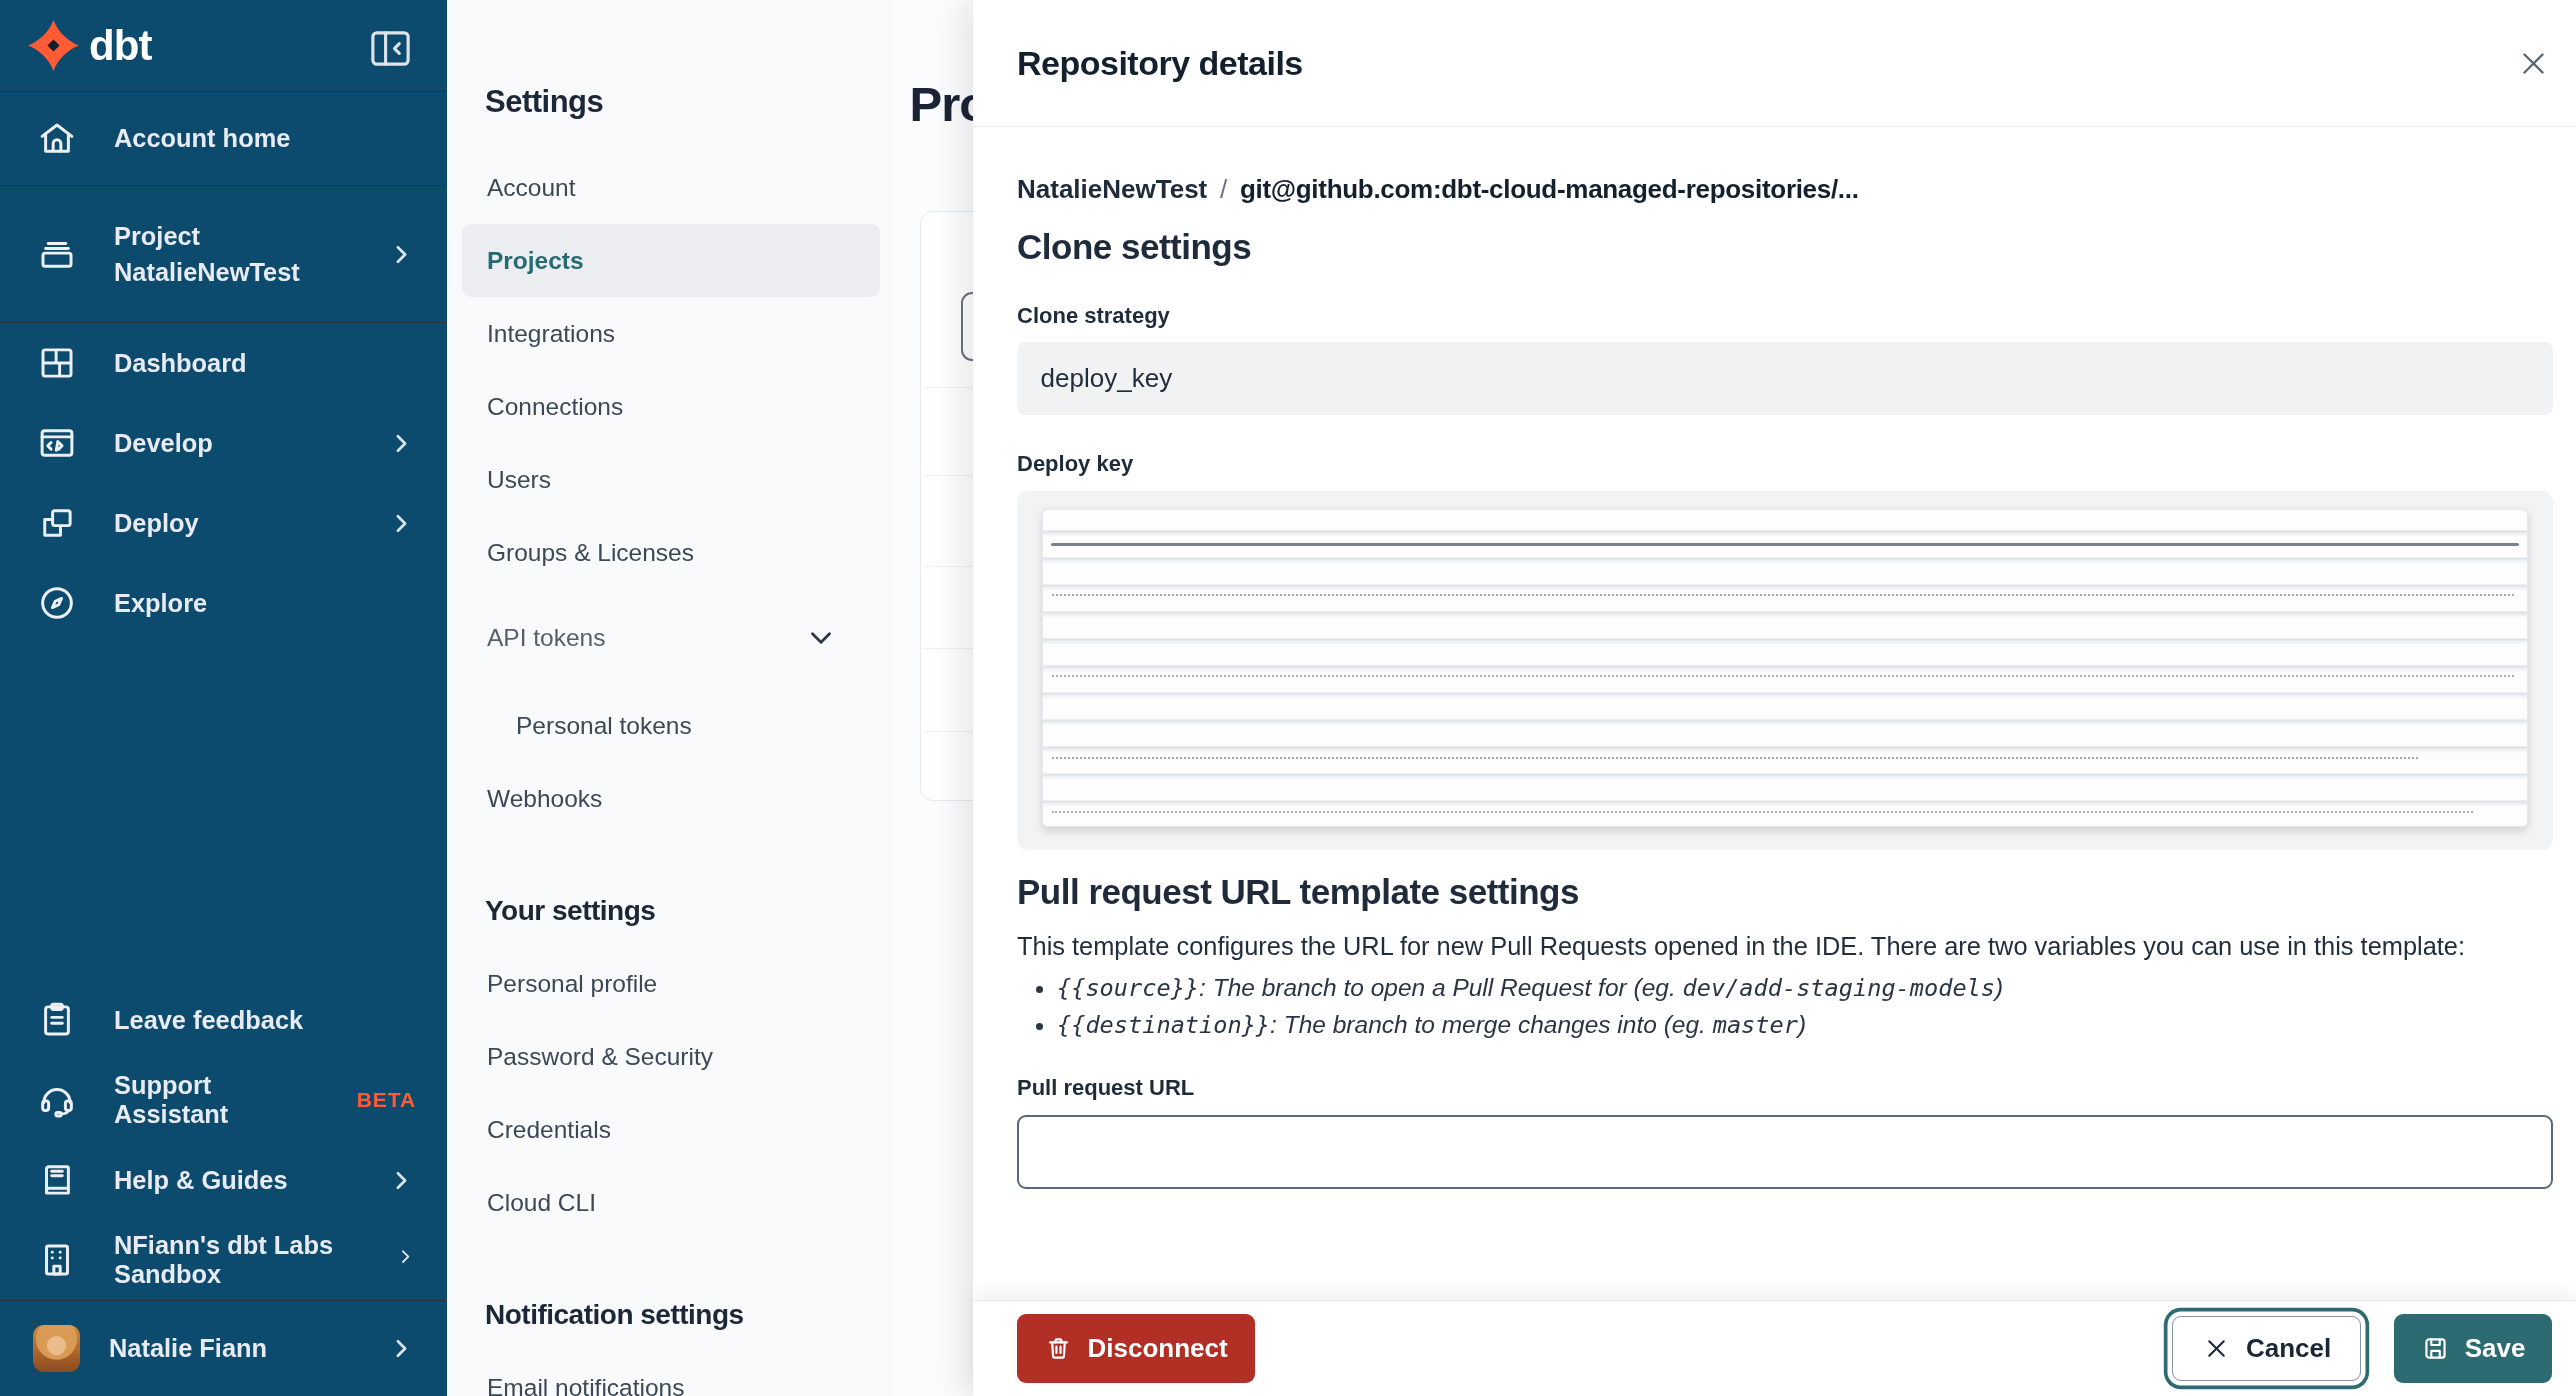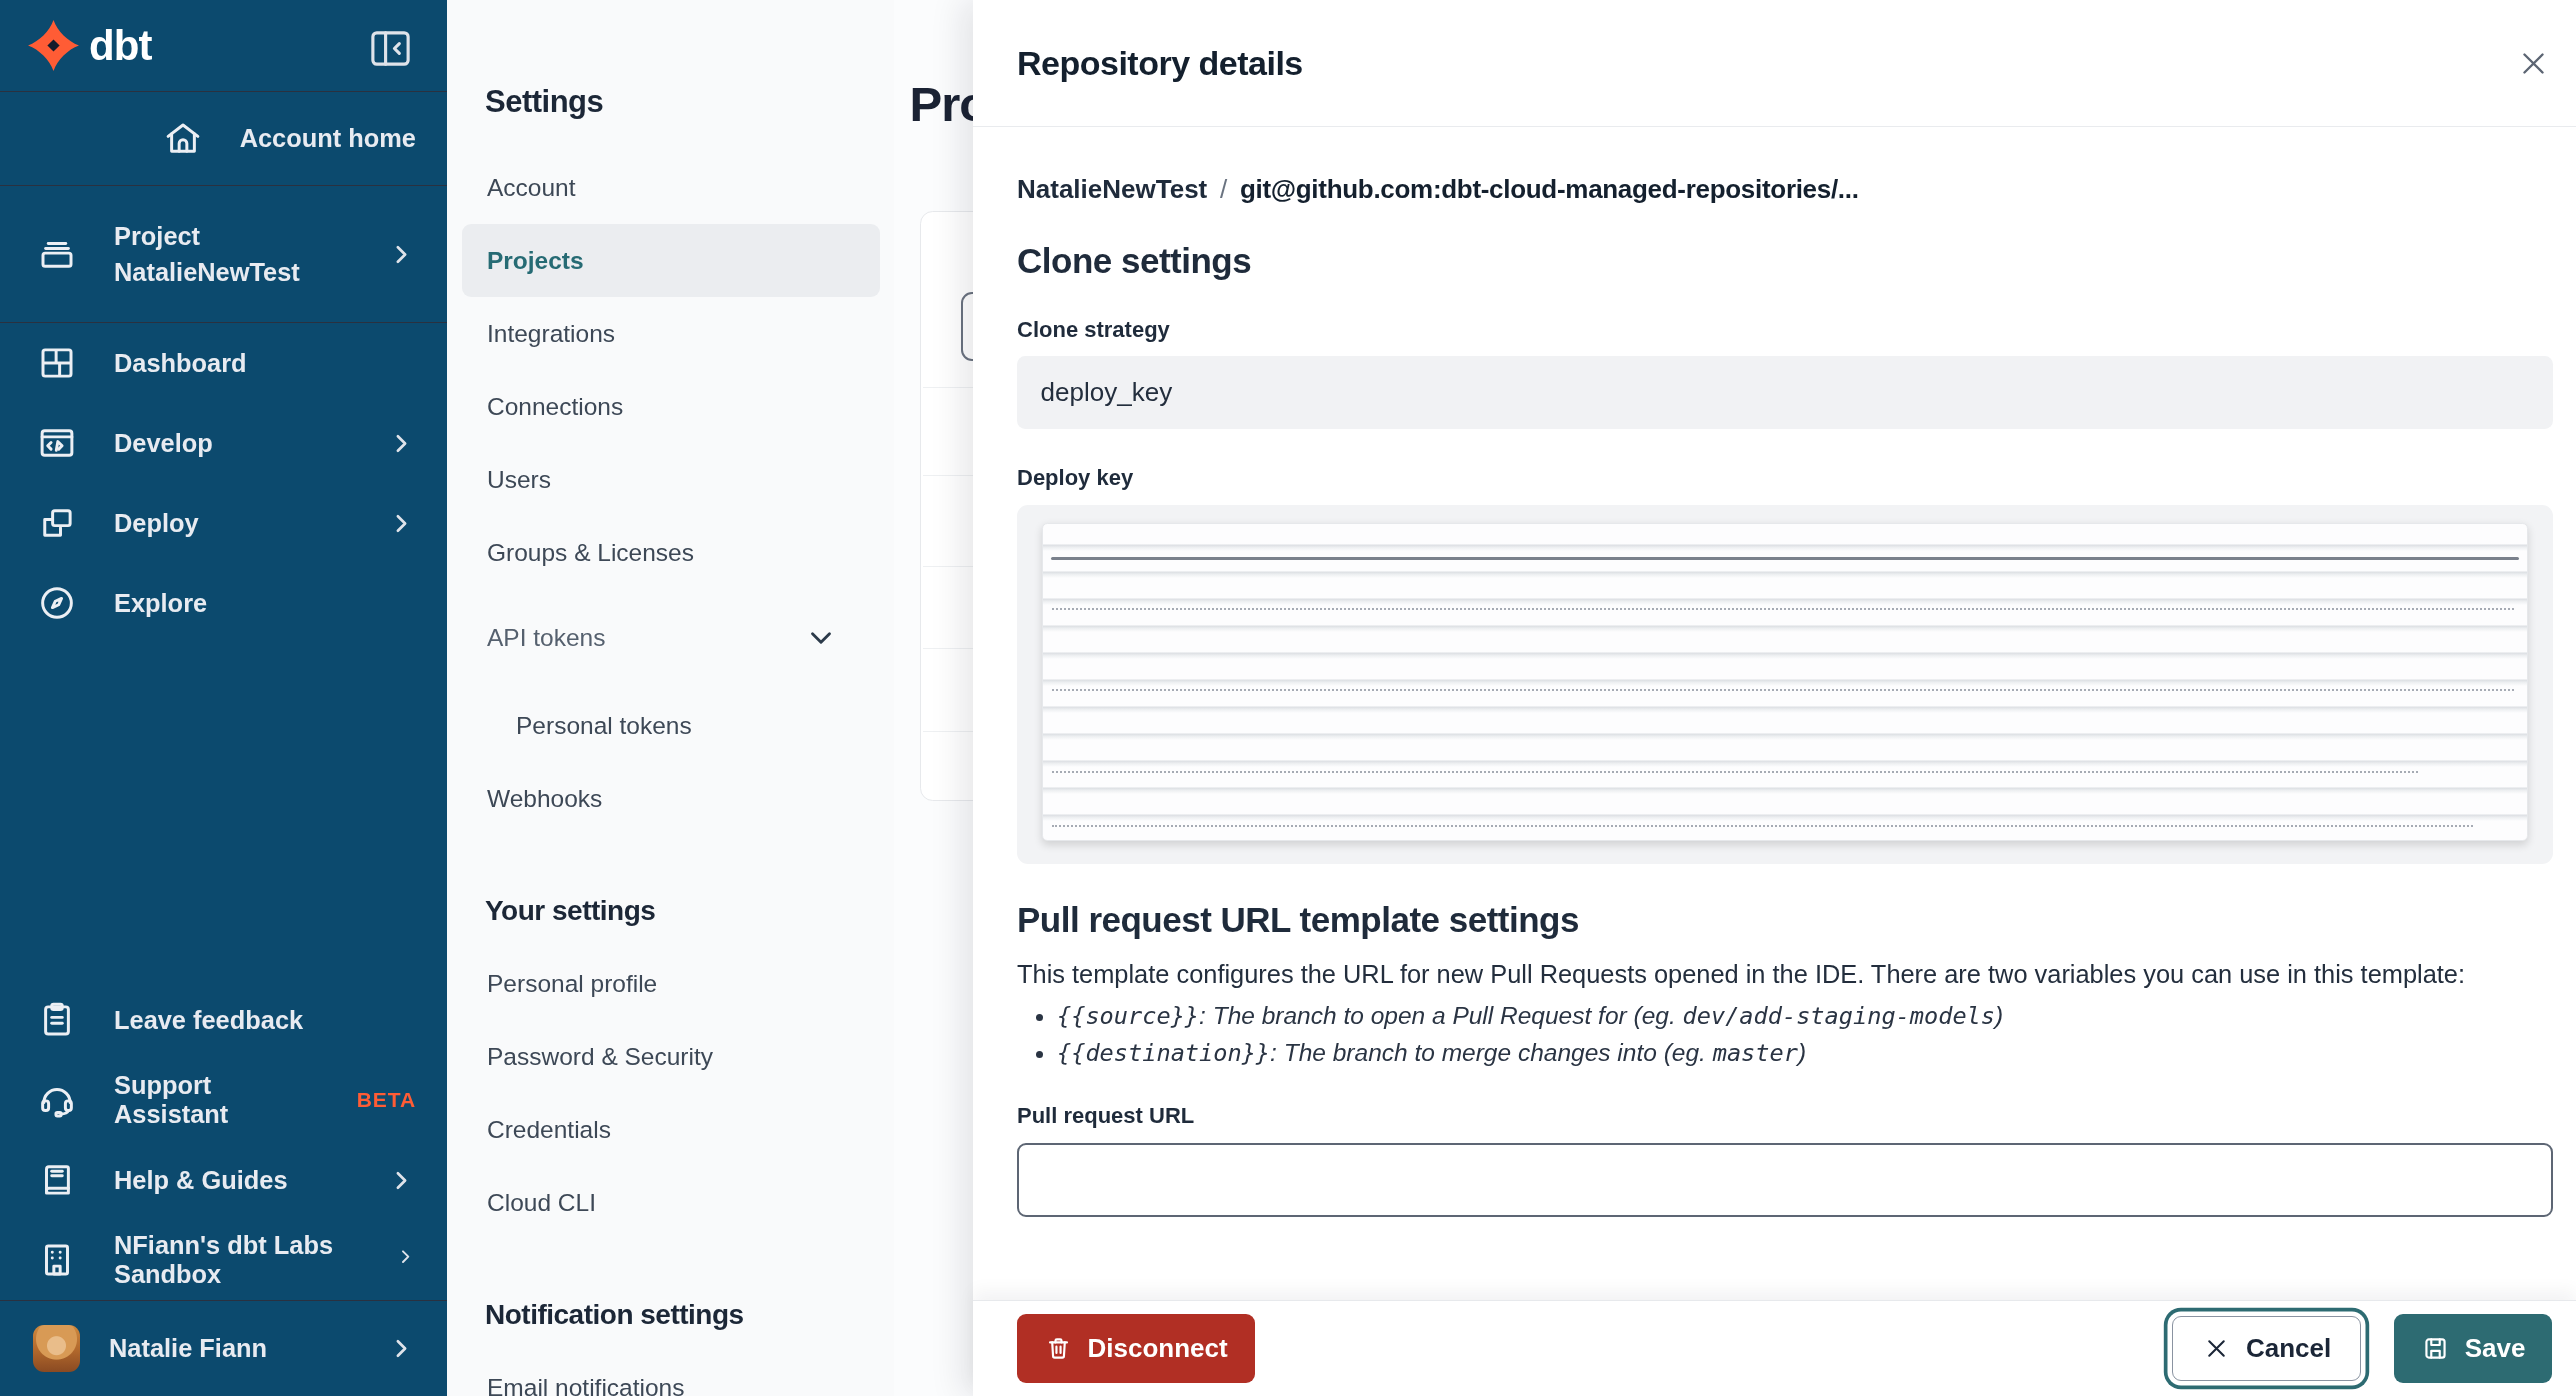--- a/index.html
+++ b/index.html
@@ -15,21 +15,21 @@
     position:absolute; left:0; top:0; bottom:0; width:447px;
     background:#0c4a6e; color:#e8ebf1; display:flex; flex-direction:column; z-index:3;
   }
   .logo-row { height:92px; display:flex; align-items:center; padding:0 33px 0 27px; border-bottom:1.8px solid #2a3140; }
   .logo-mark { width:53px; height:53px; }
   .logo-text { font-size:42px; font-weight:700; letter-spacing:-0.9px; margin-left:9px; color:#ffffff; }
   .collapse-btn { margin-left:auto; width:47px; height:42px; cursor:pointer; color:#dfe3ea; }
   .side-item { display:flex; align-items:center; height:80px; padding:0 31px 0 36px; gap:36px; font-size:25.4px; font-weight:700; cursor:pointer; }
   .side-item .s-icon { width:42px; height:42px; flex:none; color:#eceff4; }
   .side-item .chev { margin-left:auto; width:29px; height:29px; color:#dfe3ea; }
-  .row-home { height:94px; border-bottom:1.8px solid #2a3140;justify-content:flex-end; }
+  .row-home { height:94px; border-bottom:1.8px solid #2a3140; }
   .row-project { height:137px; border-bottom:1.8px solid #2a3140; }
   .two-line { display:flex; flex-direction:column; line-height:36px; }
   .side-spacer { flex:1; }
   .beta-badge { color:#ff5c35; font-size:21px; font-weight:700; margin-left:14.5px; letter-spacing:0.9px; }
   .side-divider { border-top:1.8px solid #2a3140; }
   .user-row { height:95px; display:flex; align-items:center; padding:0 31px 0 33px; gap:29px; font-size:25.4px; font-weight:700; cursor:pointer; }
   .avatar {
     width:47px; height:47px; border-radius:11px; flex:none;
     background:
       radial-gradient(circle at 50% 44%, #e9bd8a 0 9px, rgba(233,189,138,0) 10px),
@@ -70,21 +70,21 @@
   .panel-header { height:127px; flex:none; display:flex; align-items:center; padding:0 27px 0 44px; border-bottom:1.8px solid #e9ebee; }
   .panel-title { font-size:34px; font-weight:700; color:#14202e; letter-spacing:-0.5px; }
   .close-btn { margin-left:auto; width:31px; height:31px; color:#5c6573; cursor:pointer; }
   .panel-body { flex:1; overflow:hidden; padding:0 23.6px 0 44px; }
 
   .breadcrumb { margin-top:47px; display:flex; align-items:baseline; gap:12.7px; font-size:26px; }
   .bc-project { font-weight:700; color:#1f2b3b; }
   .bc-sep { color:#6a7380; font-weight:400; }
   .bc-repo { font-weight:700; color:#14202e; letter-spacing:-0.3px; }
 
-  .h-section { margin-top:36px; font-size:35px; font-weight:700; color:#1f2b3b; letter-spacing:-0.5px; }
+  .h-section { margin-top:22px; font-size:35px; font-weight:700; color:#1f2b3b; letter-spacing:-0.5px; }
   .field-label { margin-top:36px; font-size:22px; font-weight:700; color:#1f2b3b; }
 
   .strategy-input {
     margin-top:12.7px; height:73px; width:1536px; background:#f1f2f4; border-radius:8.2px;
     display:flex; align-items:center; padding:0 23.6px; font-size:26px; color:#232e3d;
   }
 
   .key-box { margin-top:14.5px; width:1536px; height:359px; background:#f2f3f5; border-radius:11px; padding:18px 25.4px 23.6px 25.4px; }
   .key-sheet {
     position:relative; width:100%; height:100%; background:#ffffff; border-radius:5.4px;

